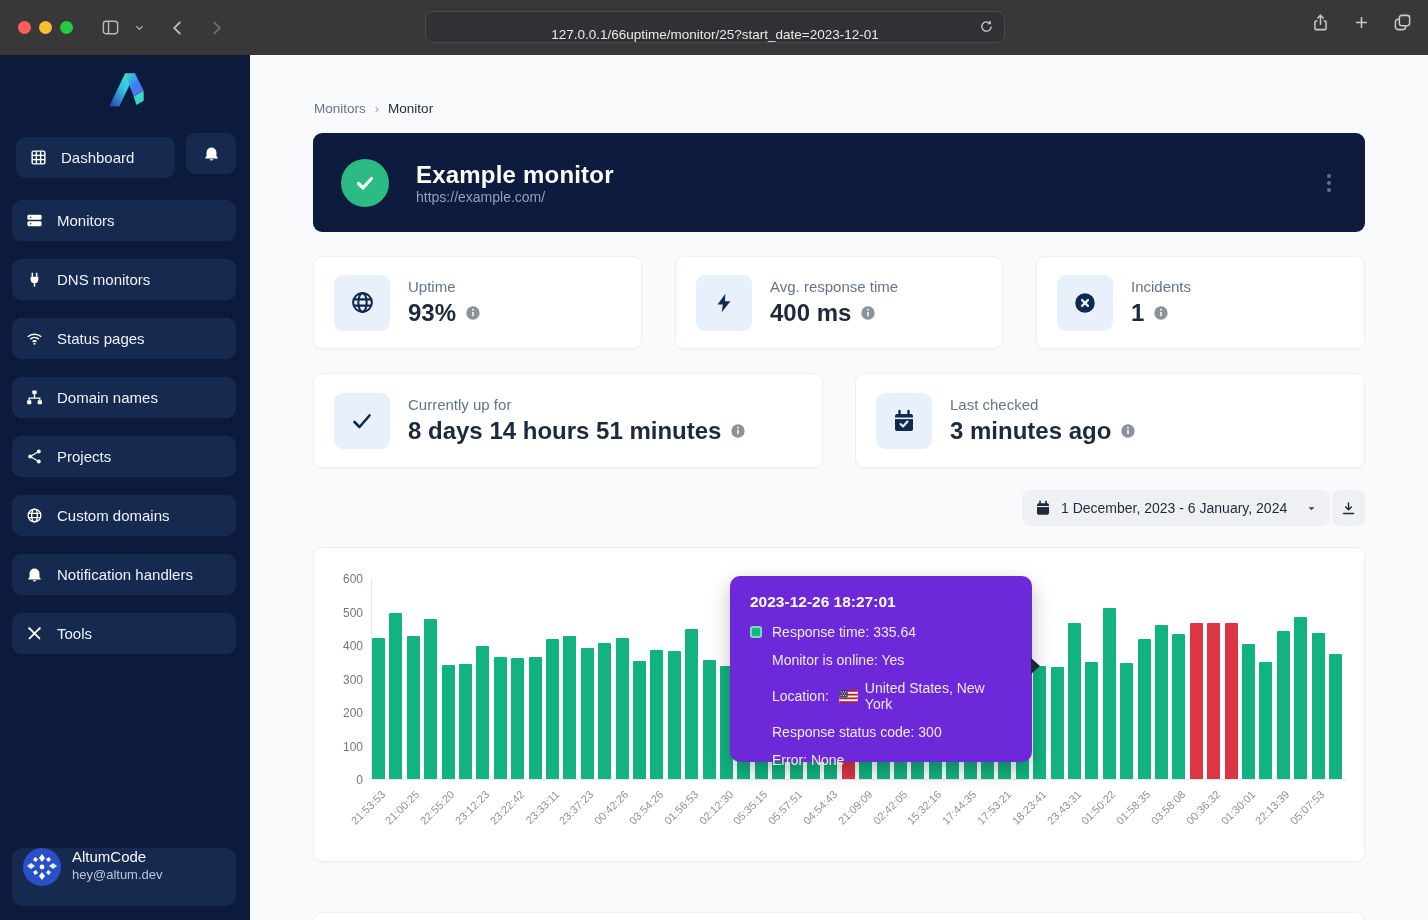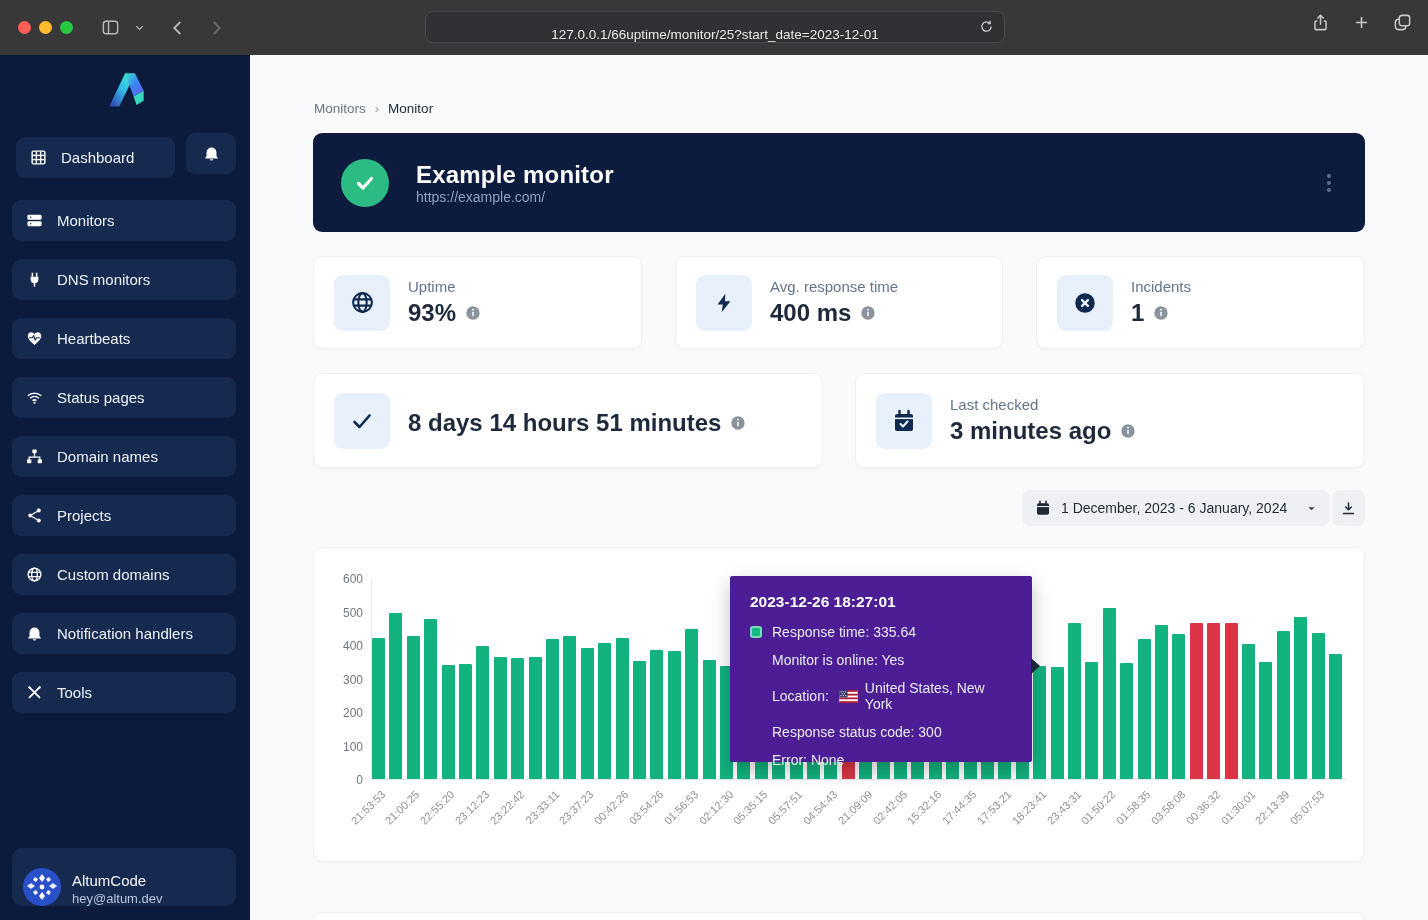--- a/index.html
+++ b/index.html
@@ -17,21 +17,21 @@
   .right-icons { position:absolute; right:16px; top:13px; display:flex; gap:22px; color:#c9c9c9; }
 
   
   .sidebar { position:absolute; left:0; top:55px; width:250px; height:865px; background:#0c1a3c; }
   .logo-wrap { display:flex; justify-content:center; padding:14px 0 22px; }
   .side-item { margin:0 14px 18px 12px; height:41px; background:#16294e; border-radius:9px; display:flex; align-items:center; padding:0 14px; color:#eef2fa; font-size:15px; gap:13px; cursor:pointer; }
   .side-item .si-icon { width:18px; height:18px; color:#fff; flex:0 0 18px; display:flex; align-items:center; }
   .dash-row { display:flex; margin:0 14px 18px 12px; gap:7px; }
   .dash-row .side-item { margin:4px; flex:1; }
   .bell-btn { width:50px; height:41px; background:#16294e; border-radius:9px; display:flex; align-items:center; justify-content:center; color:#fff; cursor:pointer; }
-  .user-card { position:absolute; left:12px; bottom:14px; width:224px; height:58px; background:#16294e; border-radius:10px; display:flex; align-items:flex-end; padding:0 11px; gap:11px; cursor:pointer; }
+  .user-card { position:absolute; left:12px; bottom:14px; width:224px; height:58px; background:#16294e; border-radius:10px; display:flex; align-items:flex-start; padding:0 11px; gap:11px; cursor:pointer; }
   .user-name { color:#f4f7fd; font-size:15px; }
   .user-email { color:#b9c4da; font-size:13px; margin-top:2px; }
 
   
   .main { position:absolute; left:250px; top:55px; width:1178px; height:865px; background:#f8fafc; }
   .breadcrumb { position:absolute; left:64px; top:46px; font-size:13.5px; color:#6b7280; display:flex; align-items:center; gap:9px; }
   .breadcrumb .cur { color:#1f2937; }
   .breadcrumb .sep { color:#9ca3af; font-size:13px; }
 
   .monitor-card { position:absolute; left:63px; top:78px; width:1052px; height:99px; background:#0d1b3e; border-radius:9px; display:flex; align-items:center; padding:0 28px; }
@@ -55,21 +55,21 @@
   .date-row-btn .caret { margin-left:auto; color:#374151; }
   .dl-btn { position:absolute; left:1082px; top:435px; width:33px; height:36px; background:#eef0f3; border-radius:8px; display:flex; align-items:center; justify-content:center; color:#1f2937; cursor:pointer; }
 
   
   .chart-card { position:absolute; left:63px; top:492px; width:1052px; height:315px; }
   .plot { position:absolute; left:57px; top:31px; width:976px; height:201px; border-left:1px solid #e4e7ec; border-bottom:1px solid #e4e7ec; }
   .bar { position:absolute; bottom:0; border-radius:1px 1px 0 0; }
   .ytick { position:absolute; width:46px; text-align:right; font-size:12px; color:#6f7780; }
   .xlabel { position:absolute; top:209px; width:70px; text-align:right; font-size:11px; color:#8d9196; transform:rotate(-45deg); transform-origin:100% 0; white-space:nowrap; }
 
-  .tooltip { position:absolute; left:358px; top:-3px; width:302px; height:186px; background:#4c1d95; border-radius:2px; box-shadow:0 8px 20px rgba(0,0,0,.25); padding:17px 20px; color:#e9ecef; font-size:14px; z-index:5; }
+  .tooltip { position:absolute; left:358px; top:-3px; width:302px; height:186px; background:#6d28d9; border-radius:10px; box-shadow:0 8px 20px rgba(0,0,0,.25); padding:17px 20px; color:#e9ecef; font-size:14px; z-index:5; }
   .tooltip:after { content:""; position:absolute; right:-8px; top:82px; border-top:8px solid transparent; border-bottom:8px solid transparent; border-left:9px solid #1d2733; }
   .tt-title { color:#fff; font-size:15.5px; font-weight:700; margin-bottom:13px; }
   .tt-row { display:flex; align-items:center; gap:10px; margin-bottom:12px; }
   .tt-marker { width:12px; height:12px; border-radius:3px; background:#14b883; border:2px solid rgba(255,255,255,.45); flex:0 0 12px; }
   .tt-indent { padding-left:22px; }
 
   .bottom-sliver { position:absolute; left:63px; top:857px; width:1052px; height:40px; }
 
   svg { display:block; }
 </style>
@@ -195,29 +195,20 @@
     <span class="si-icon">
         <svg width="17" height="17" viewBox="0 0 24 24" fill="none" stroke="currentColor" stroke-width="2.2">
           <path d="M9 2.5V8M15 2.5V8"></path>
           <path d="M6.5 8h11v3.5a5.5 5.5 0 0 1-11 0z" fill="currentColor" stroke="none"></path>
           <path d="M12 17v5"></path>
         </svg>
       </span>
     <span>DNS monitors</span>
   </div>
 
-  <div class="side-item">
-    <span class="si-icon">
-        <svg width="17" height="17" viewBox="0 0 24 24">
-          <path d="M12 21C7 17 2.5 12.7 2.5 8.5 2.5 5.4 4.7 3.3 7.4 3.3c1.8 0 3.4 1 4.6 2.6 1.2-1.6 2.8-2.6 4.6-2.6 2.7 0 4.9 2.1 4.9 5.2 0 4.2-4.5 8.5-9.5 12.5z" fill="currentColor"></path>
-          <polyline points="4.5 11 9 11 10.8 8.2 13 14 14.8 11 19.5 11" fill="none" stroke="#16294e" stroke-width="1.6"></polyline>
-        </svg>
-      </span>
-    <span>Heartbeats</span>
-  </div>
 
   <div class="side-item">
     <span class="si-icon">
         <svg width="17" height="17" viewBox="0 0 24 24" fill="none" stroke="currentColor" stroke-width="2.1">
           <path d="M2.5 9.5a14.5 14.5 0 0 1 19 0"></path>
           <path d="M5.8 13a9.5 9.5 0 0 1 12.4 0"></path>
           <path d="M9.2 16.3a5 5 0 0 1 5.6 0"></path>
           <circle cx="12" cy="19.4" r="1.5" fill="currentColor" stroke="none"></circle>
         </svg>
       </span>
@@ -395,20 +386,21 @@
     </div>
   </div>
 
   <div class="card wide-card" style="left:63px;">
     <div class="icon-tile">
         <svg width="24" height="24" viewBox="0 0 24 24" fill="none" stroke="#10294f" stroke-width="2.6" stroke-linecap="round" stroke-linejoin="round">
           <polyline points="4.5 13 9.5 18 19.5 6.5"></polyline>
         </svg>
       </div>
     <div>
+      <div class="stat-label">Currently up for</div>
       <div class="stat-value-row">
         <span class="stat-value">8 days 14 hours 51 minutes</span>
         <span class="info-ic">
             <svg width="16" height="16" viewBox="0 0 24 24">
               <circle cx="12" cy="12" r="10" fill="#8a939c"></circle>
               <rect x="10.9" y="10" width="2.2" height="7" rx="1" fill="#fff"></rect>
               <circle cx="12" cy="7" r="1.4" fill="#fff"></circle>
             </svg>
           </span>
       </div>

